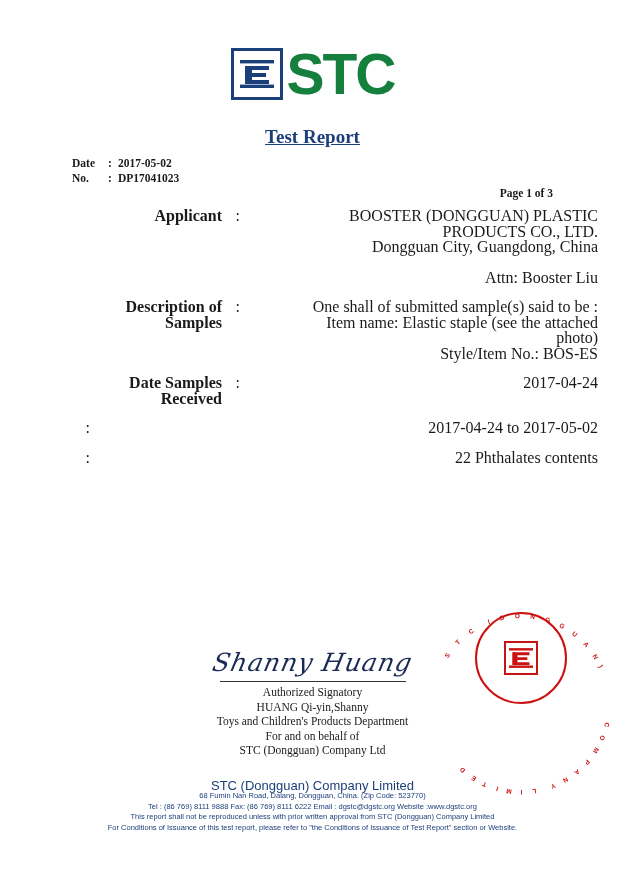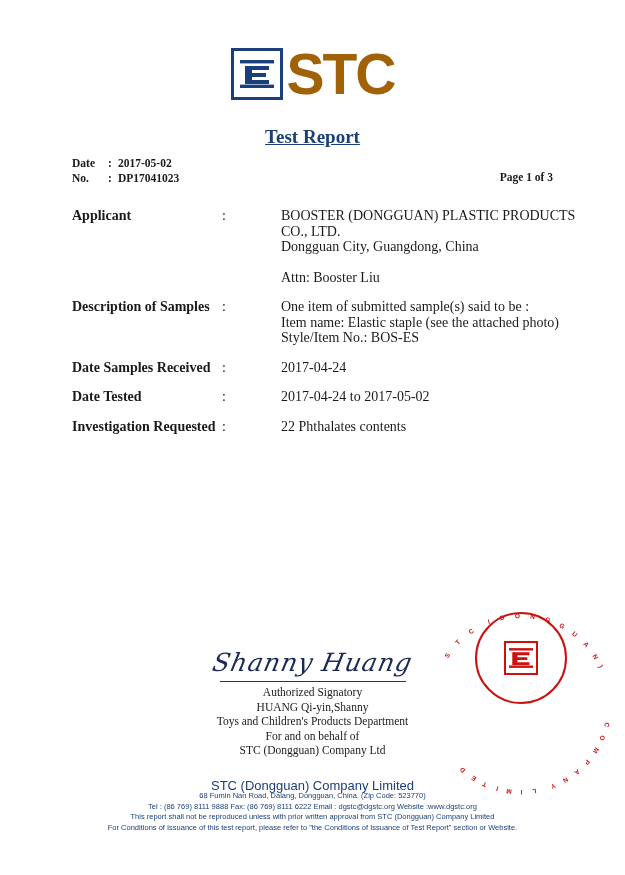--- a/index.html
+++ b/index.html
@@ -39,21 +39,21 @@
     align-items: center;
     justify-content: center;
     margin-right: 4px;
   }
   .logo-mark svg { display: block; }
   .logo-text {
     font-family: "Liberation Sans", sans-serif;
     font-weight: bold;
     font-size: 57px;
     letter-spacing: -2px;
-    color: #a16207;
+    color: #15803d;
     line-height: 52px;
   }
 
   
   .title {
     text-align: center;
     color: #1b3f7a;
     font-family: "Liberation Serif", serif;
     font-weight: bold;
     font-size: 19px;
@@ -74,31 +74,32 @@
     font-weight: bold;
     line-height: 15px;
     align-items: center;
   }
   .meta-label { width: 36px; }
   .meta-colon { width: 10px; }
   .meta-value { font-weight: bold; }
   .page-num {
     position: absolute;
     right: 72px;
-    top: 15px;
+    top: 31px;
     font-weight: bold;
     font-size: 11.5px;
   }
 
   
   .info {
     margin-top: 22px;
     padding-left: 72px;
     padding-right: 27px;
-    font-size: 14px;
+    font-size: 16px;
+    text-align: right;
   }
   .info-row {
     display: flex;
     margin-bottom: 14px;
     align-items: flex-start;
   }
   .info-label {
     width: 150px;
     font-weight: bold;
     flex: 0 0 150px;
@@ -247,40 +248,38 @@
         <div>Dongguan City, Guangdong, China</div>
         <div class="spacer-line"></div>
         <div>Attn: Booster Liu</div>
       </div>
     </div>
 
     <div class="info-row">
       <div class="info-label">Description of Samples</div>
       <div class="info-colon">:</div>
       <div class="info-value">
-        <div>One item of submitted sample(s) said to be :</div>
+        <div>One shall of submitted sample(s) said to be :</div>
         <div>Item name: Elastic staple (see the attached photo)</div>
         <div>Style/Item No.: BOS-ES</div>
       </div>
     </div>
 
     <div class="info-row">
       <div class="info-label">Date Samples Received</div>
       <div class="info-colon">:</div>
       <div class="info-value">2017-04-24</div>
     </div>
 
     <div class="info-row">
-      <div class="info-label">Date Tested</div>
       <div class="info-colon">:</div>
       <div class="info-value">2017-04-24 to 2017-05-02</div>
     </div>
 
     <div class="info-row">
-      <div class="info-label">Investigation Requested</div>
       <div class="info-colon">:</div>
       <div class="info-value">22 Phthalates contents</div>
     </div>
 
   </div>
 
   <div class="sig-area">
 
     <div class="stamp">
       <div class="stamp-inner">

